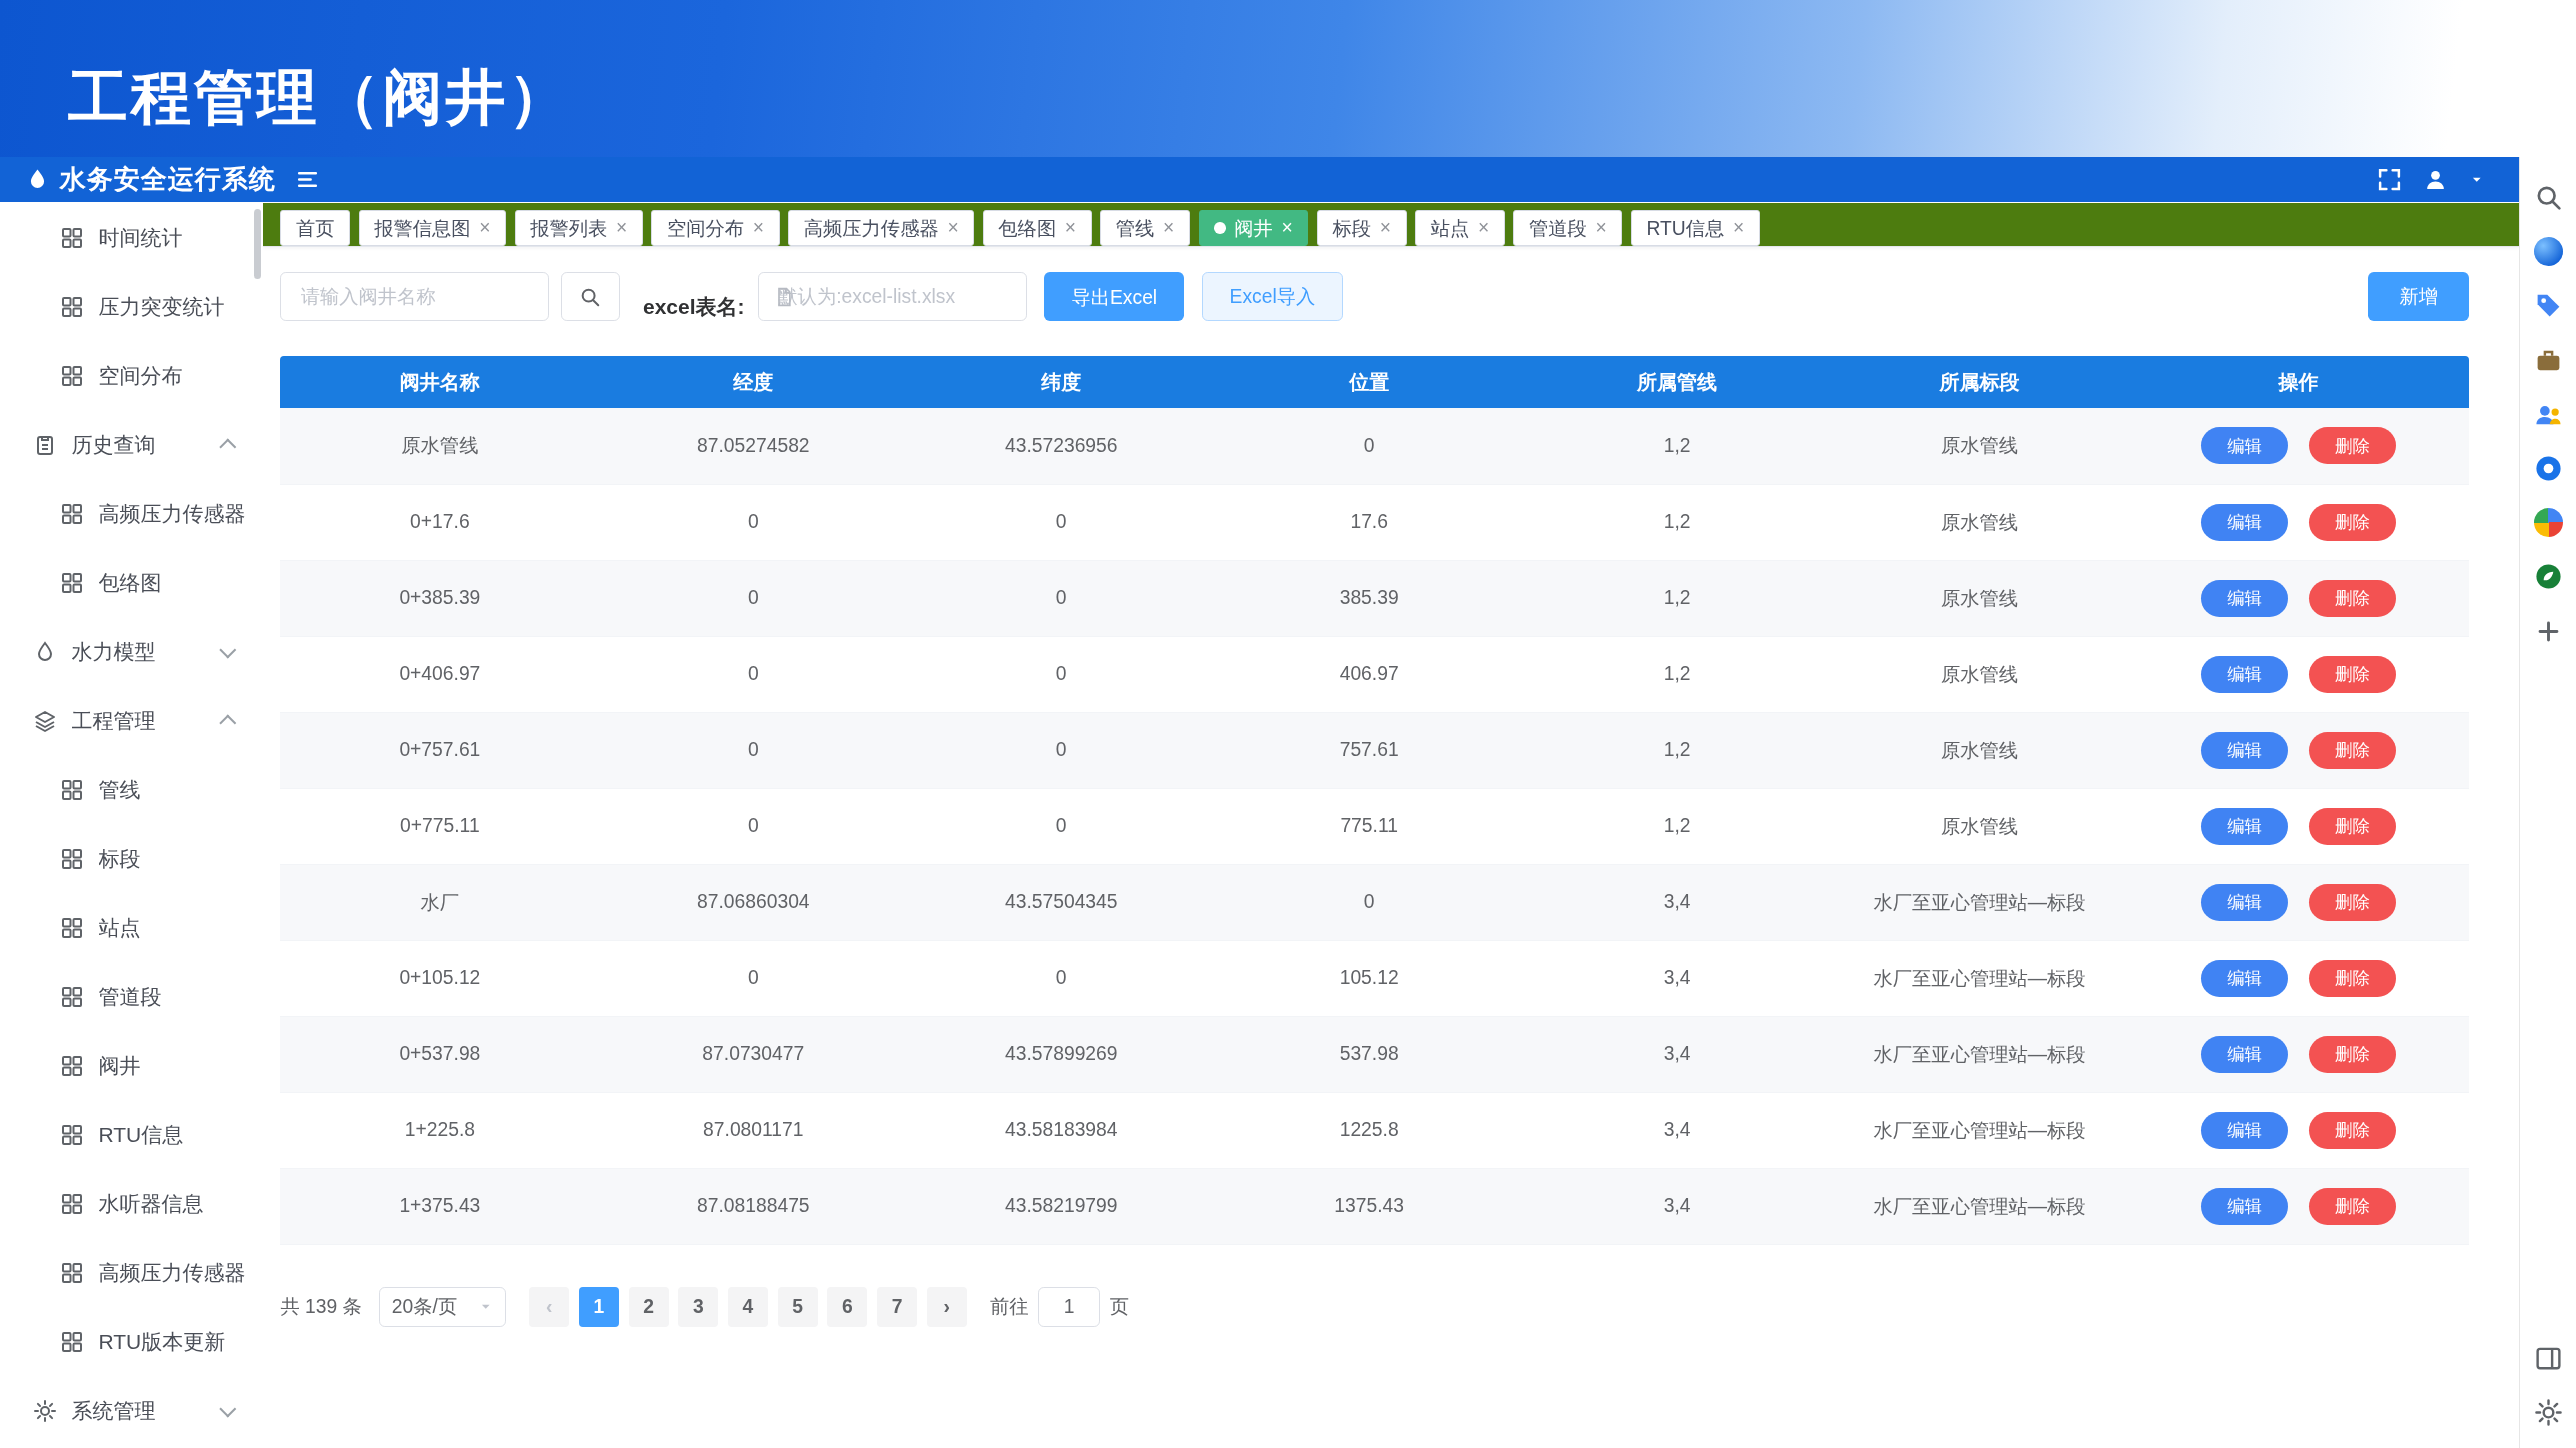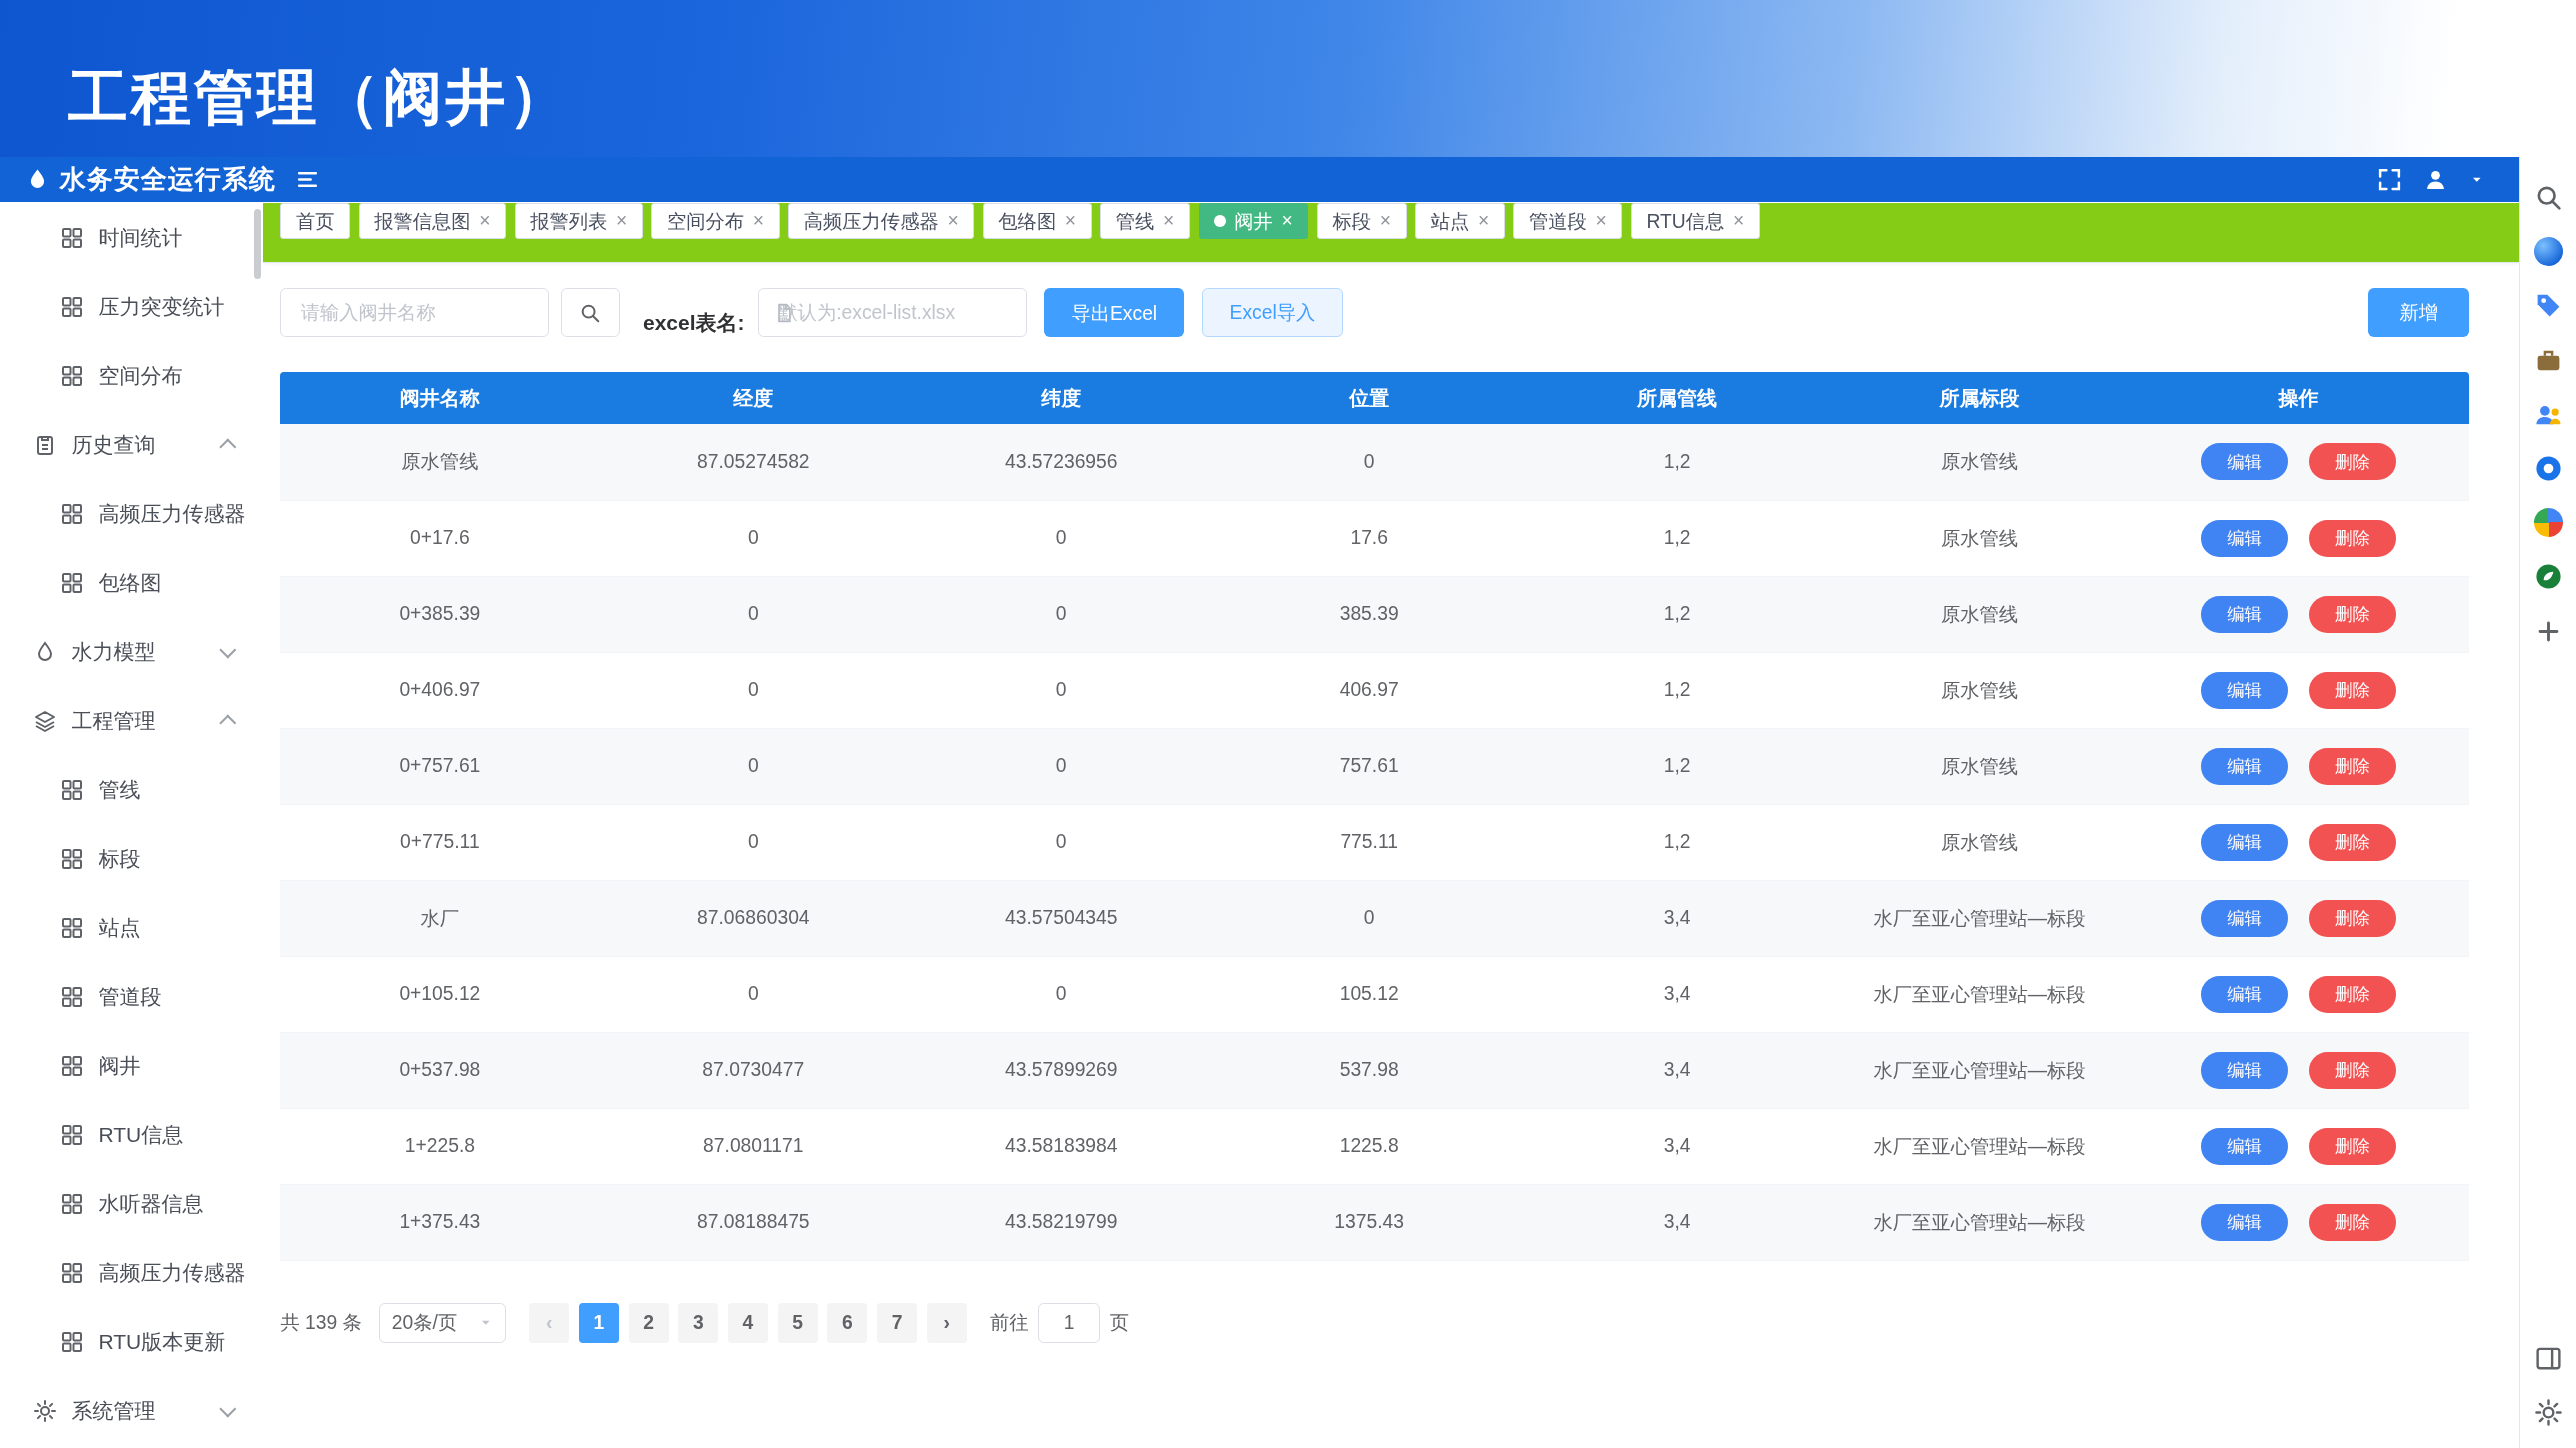--- a/index.html
+++ b/index.html
@@ -36,21 +36,21 @@
   .si-label{overflow:hidden;text-overflow:ellipsis}
   .si-chevron{position:absolute;right:29px;top:50%;width:11.6px;height:11.6px;
               border-right:2.4px solid #9aa0a6;border-bottom:2.4px solid #9aa0a6}
   .si-chevron.down{transform:translateY(-70%) rotate(45deg)}
   .si-chevron.up{transform:translateY(-30%) rotate(-135deg)}
 
   
   .content{position:absolute;top:203px;left:263px;right:57px;bottom:0;background:#fff;overflow:hidden}
 
   
-  .tabbar{height:60px;display:flex;align-items:flex-start;padding-left:17.4px;background:#84cc16;
+  .tabbar{height:44px;display:flex;align-items:flex-end;padding-left:17.4px;background:#4d7c0f;
           border-bottom:1px solid #e4e7ed;box-shadow:0 1px 3.9px rgba(0,21,41,.06)}
   .tab{display:inline-flex;align-items:center;height:36px;padding:0 14.5px;margin-right:8.7px;
        border:1px solid #d8dce5;border-radius:2.9px;background:#fff;color:#495060;font-size:19.3px;cursor:pointer}
   .tab .tab-close{margin-left:8.7px;font-size:19.3px;color:#909399;line-height:1;cursor:pointer}
   .tab.active{background:#42b983;border-color:#42b983;color:#fff}
   .tab.active .tab-close{color:#fff}
   .tab-dot{width:11.6px;height:11.6px;border-radius:50%;background:#fff;margin-right:8.7px;display:inline-block}
 
   
   .toolbar{margin:25px 50px 0 17.4px;display:flex;align-items:flex-end}

